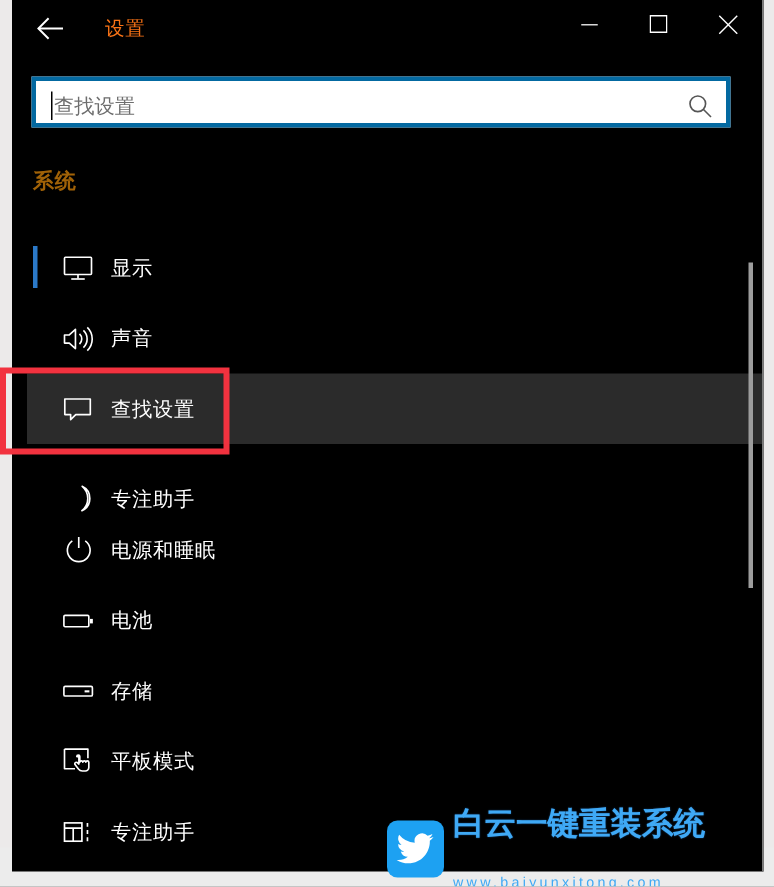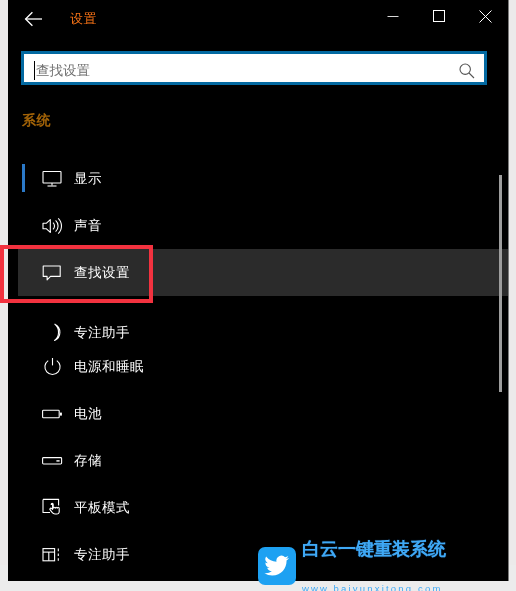--- a/index.html
+++ b/index.html
@@ -228,21 +228,21 @@
     flex: 0 0 auto;
   }
   .wm-badge svg { display: block; }
   .wm-text {
     margin-left: 6px;
     display: flex;
     flex-direction: column;
     justify-content: center;
   }
   .wm-title {
-    font-size: 18px;
+    font-size: 21px;
     font-weight: bold;
     color: #3fa9f5;
     line-height: 23px;
     letter-spacing: 0px;
     white-space: nowrap;
     text-shadow: 0 0 1px rgba(40,120,200,0.8);
   }
   .wm-url {
     font-size: 9.5px;
     font-weight: normal;

